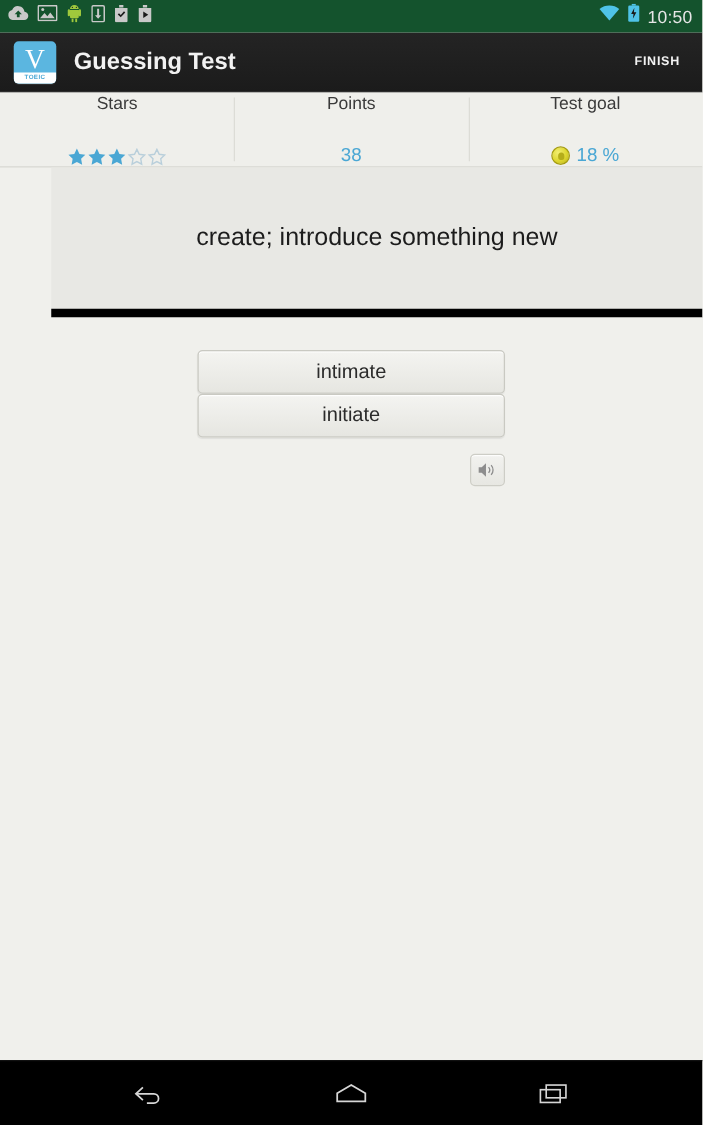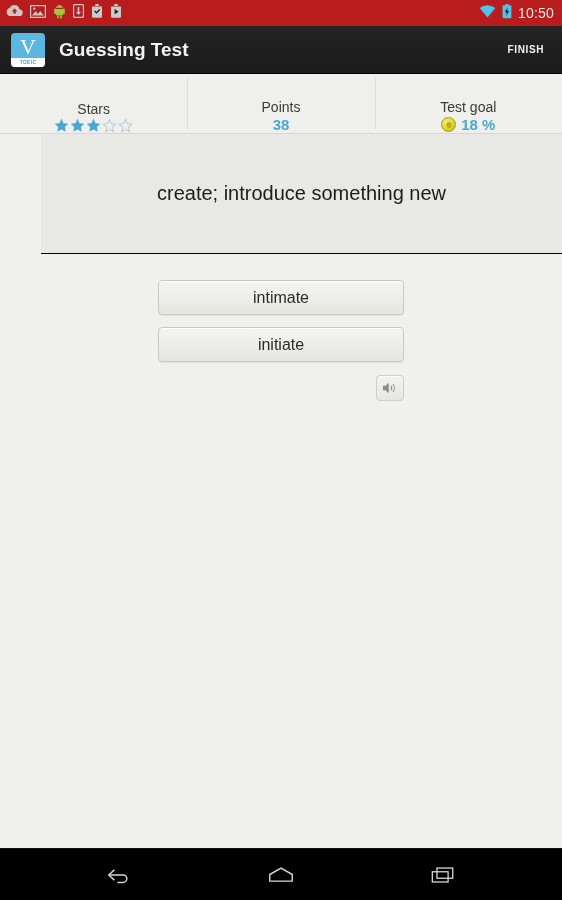--- a/index.html
+++ b/index.html
@@ -6,21 +6,21 @@
   html,body{
     width:562px; height:900px; overflow:hidden;
     background:#f0f0ec;
     font-family:"Liberation Sans", sans-serif;
     -webkit-font-smoothing:antialiased;
   }
   .screen{ position:relative; width:562px; height:900px; }
 
   
   .statusbar{
-    height:26px; background:#b91c1c; display:flex; align-items:center;
+    height:26px; background:#14532d; display:flex; align-items:center;
     padding:0 8px 0 6px; position:relative;
   }
   .status-left{ display:flex; align-items:center; gap:7px; }
   .status-right{ margin-left:auto; display:flex; align-items:center; gap:6px; }
   .sb-icon{ display:block; }
   .clock{ color:#e6e6e6; font-size:14px; letter-spacing:.2px; }
 
   
   .actionbar{
     height:48px; background:#1f1f1f;
@@ -49,54 +49,54 @@
     letter-spacing:.6px; padding:6px 4px; cursor:pointer;
   }
 
   
   .statsbar{
     height:60px; display:flex; background:#efefeb;
     border-bottom:1px solid #d8d8d2;
   }
   .stat{
     flex:1; display:flex; flex-direction:column; align-items:center;
-    justify-content:flex-end; gap:1px; position:relative;
+    justify-content:space-between; gap:1px; position:relative;
   }
   .stat + .stat::before{
     content:""; position:absolute; left:0; top:4px; bottom:4px; width:1px;
     background:#dcdcd6;
   }
   .stat-label{ font-size:14px; color:#3a3a3a; }
-  .stat-value{ font-size:15px; color:#4aa7d4; font-weight:bold; }
+  .stat-value{ font-size:15px; color:#4aa7d4; font-weight:normal; }
   .stars{ display:flex; gap:1px; align-items:center; }
   .goal-row{ display:flex; align-items:center; gap:5px; }
   .coin{
     width:15px; height:15px; border-radius:50%;
     background:radial-gradient(circle at 35% 32%, #f2ee72 0%, #ddd62f 55%, #b9b11d 100%);
     border:1px solid #a59c12; position:relative; flex:none;
   }
   .coin::after{
     content:""; position:absolute; left:50%; top:50%;
     transform:translate(-50%,-50%);
     width:5px; height:6px; border-radius:50% 50% 40% 40%;
     background:#b5ad1a;
   }
 
   
   .question-panel{
     height:120px; background:#e8e8e4;
     display:flex; align-items:center; justify-content:center;
-    border-bottom:1px solid #000000;
+    border-bottom:7px solid #000000;
     margin-left:41px;
   }
   .question-text{ font-size:20px; color:#1c1c1c; text-align:center; padding:0 24px; }
 
   
   .content{ background:#f0f0ec; padding-top:26px; }
-  .answers{ display:flex; flex-direction:column; align-items:center; gap:12px; }
+  .answers{ display:flex; flex-direction:column; align-items:center; gap:0; }
   .answer-btn{
     width:246px; height:35px; border-radius:4px;
     display:flex; align-items:center; justify-content:center;
     font-size:16px; color:#2b2b2b; cursor:pointer;
     background:linear-gradient(#f4f4f1,#e6e6e1);
     border:1px solid #c9c9c2;
     box-shadow:0 1px 1px rgba(0,0,0,.07), inset 0 1px 0 rgba(255,255,255,.85);
   }
   .answer-btn.correct{
     color:#fff;

